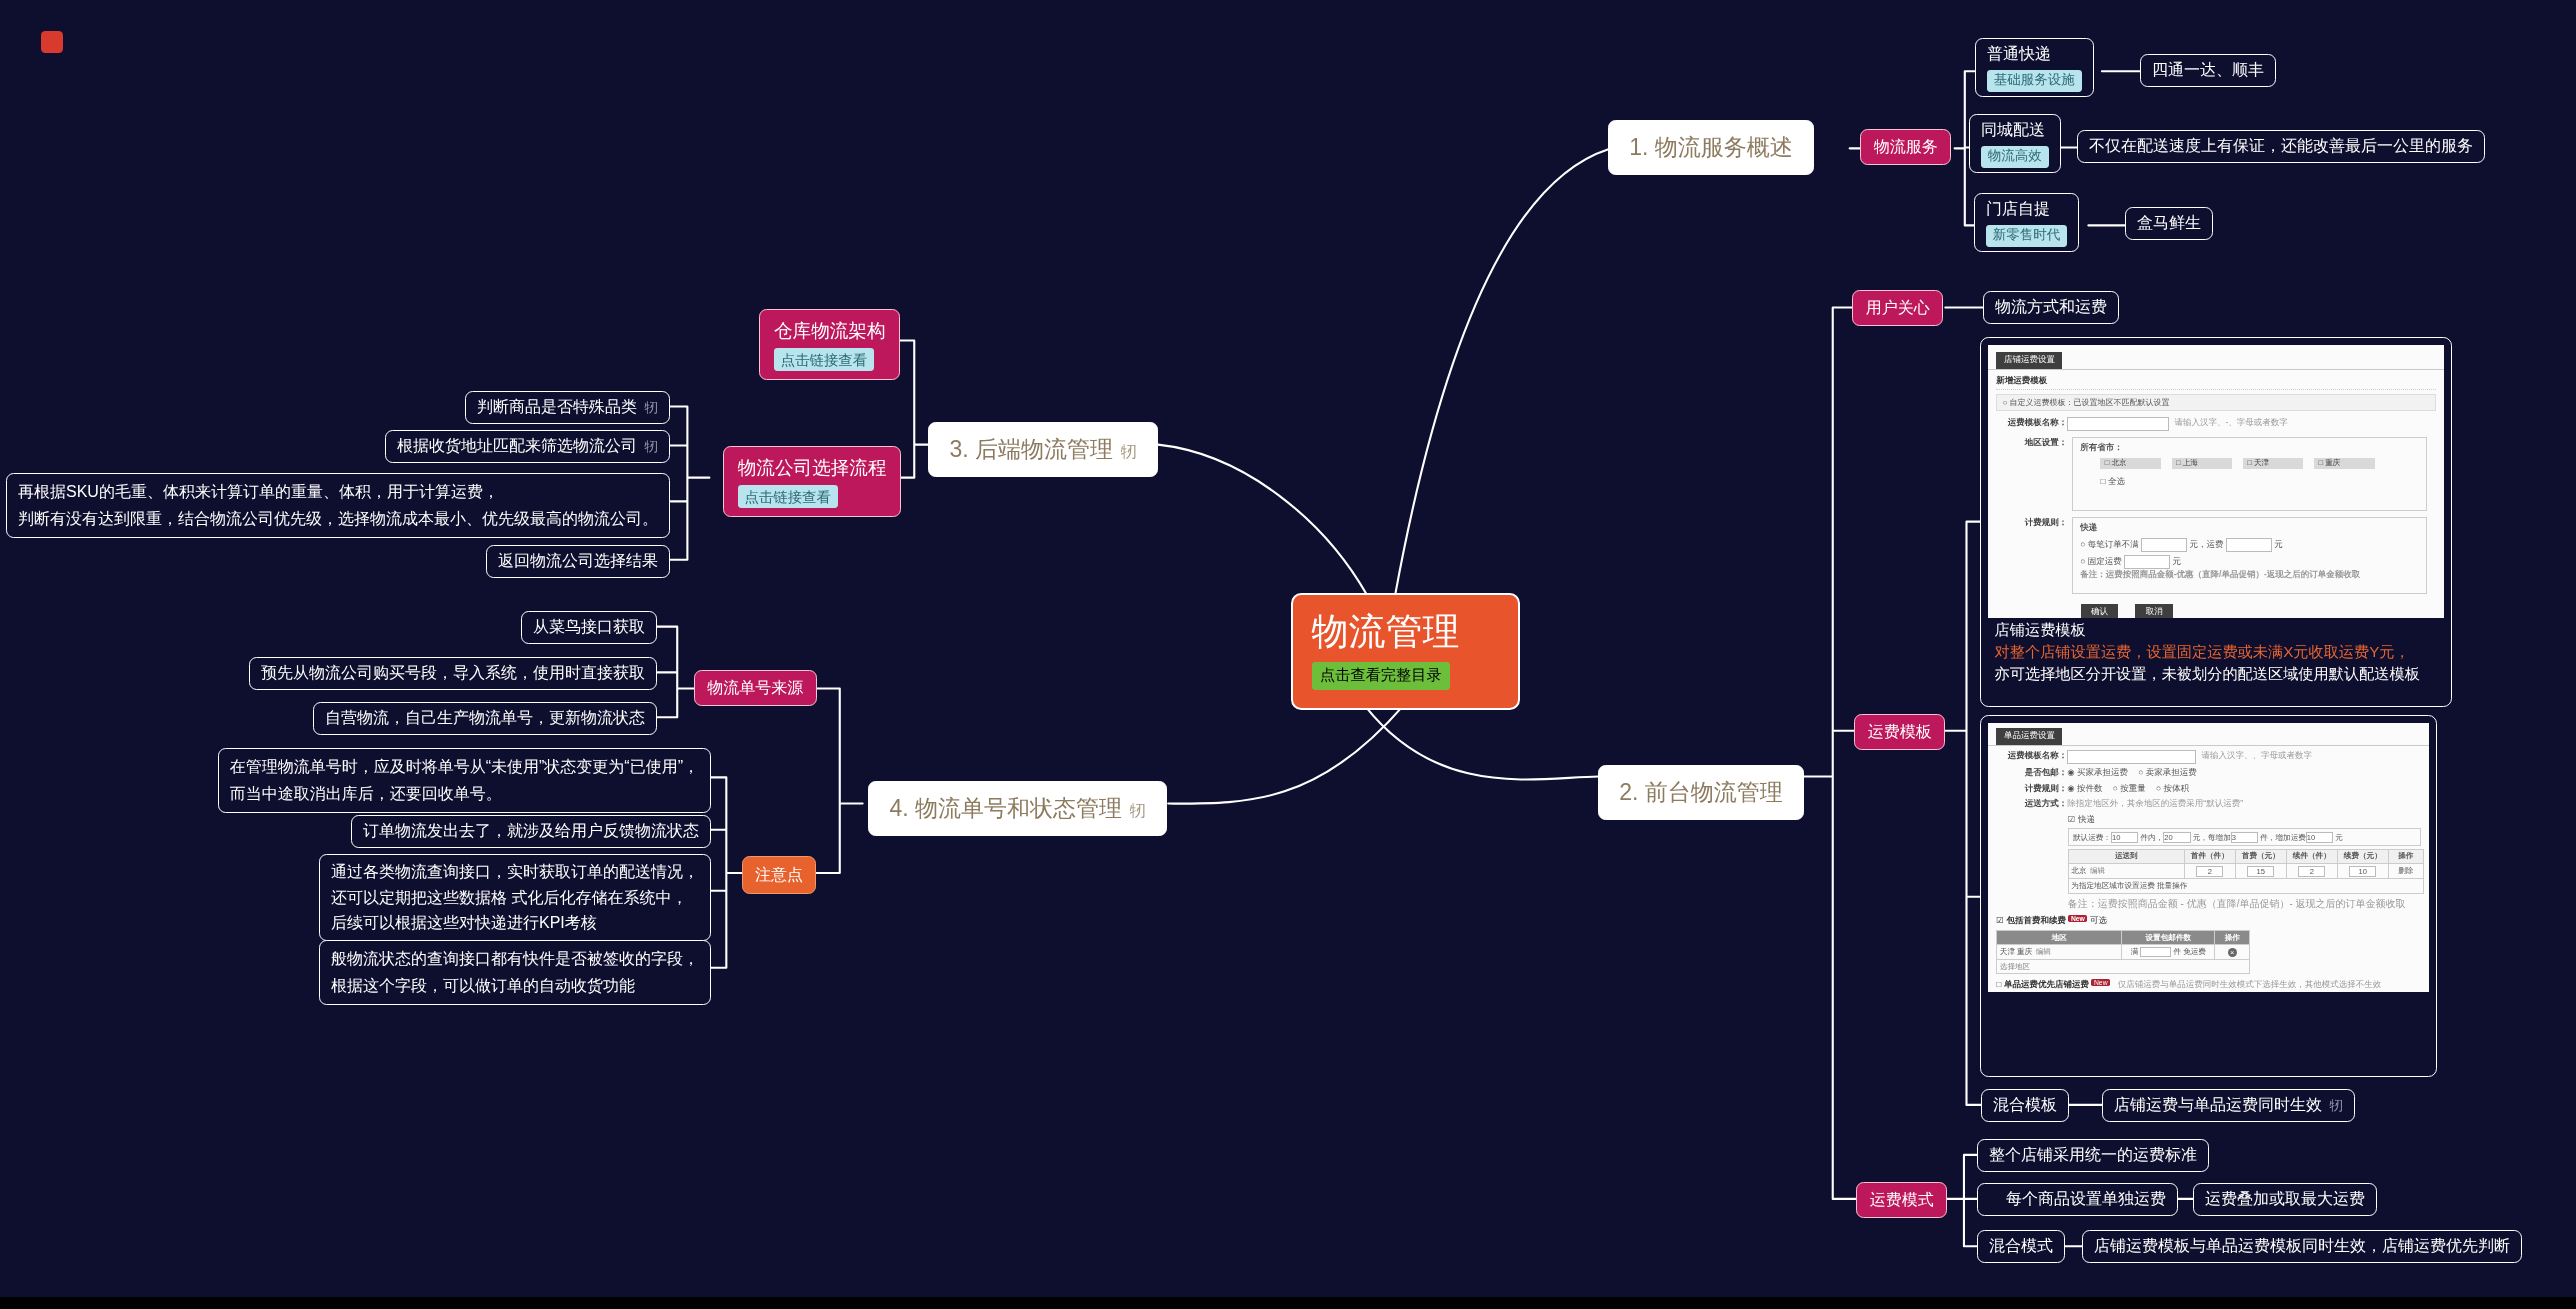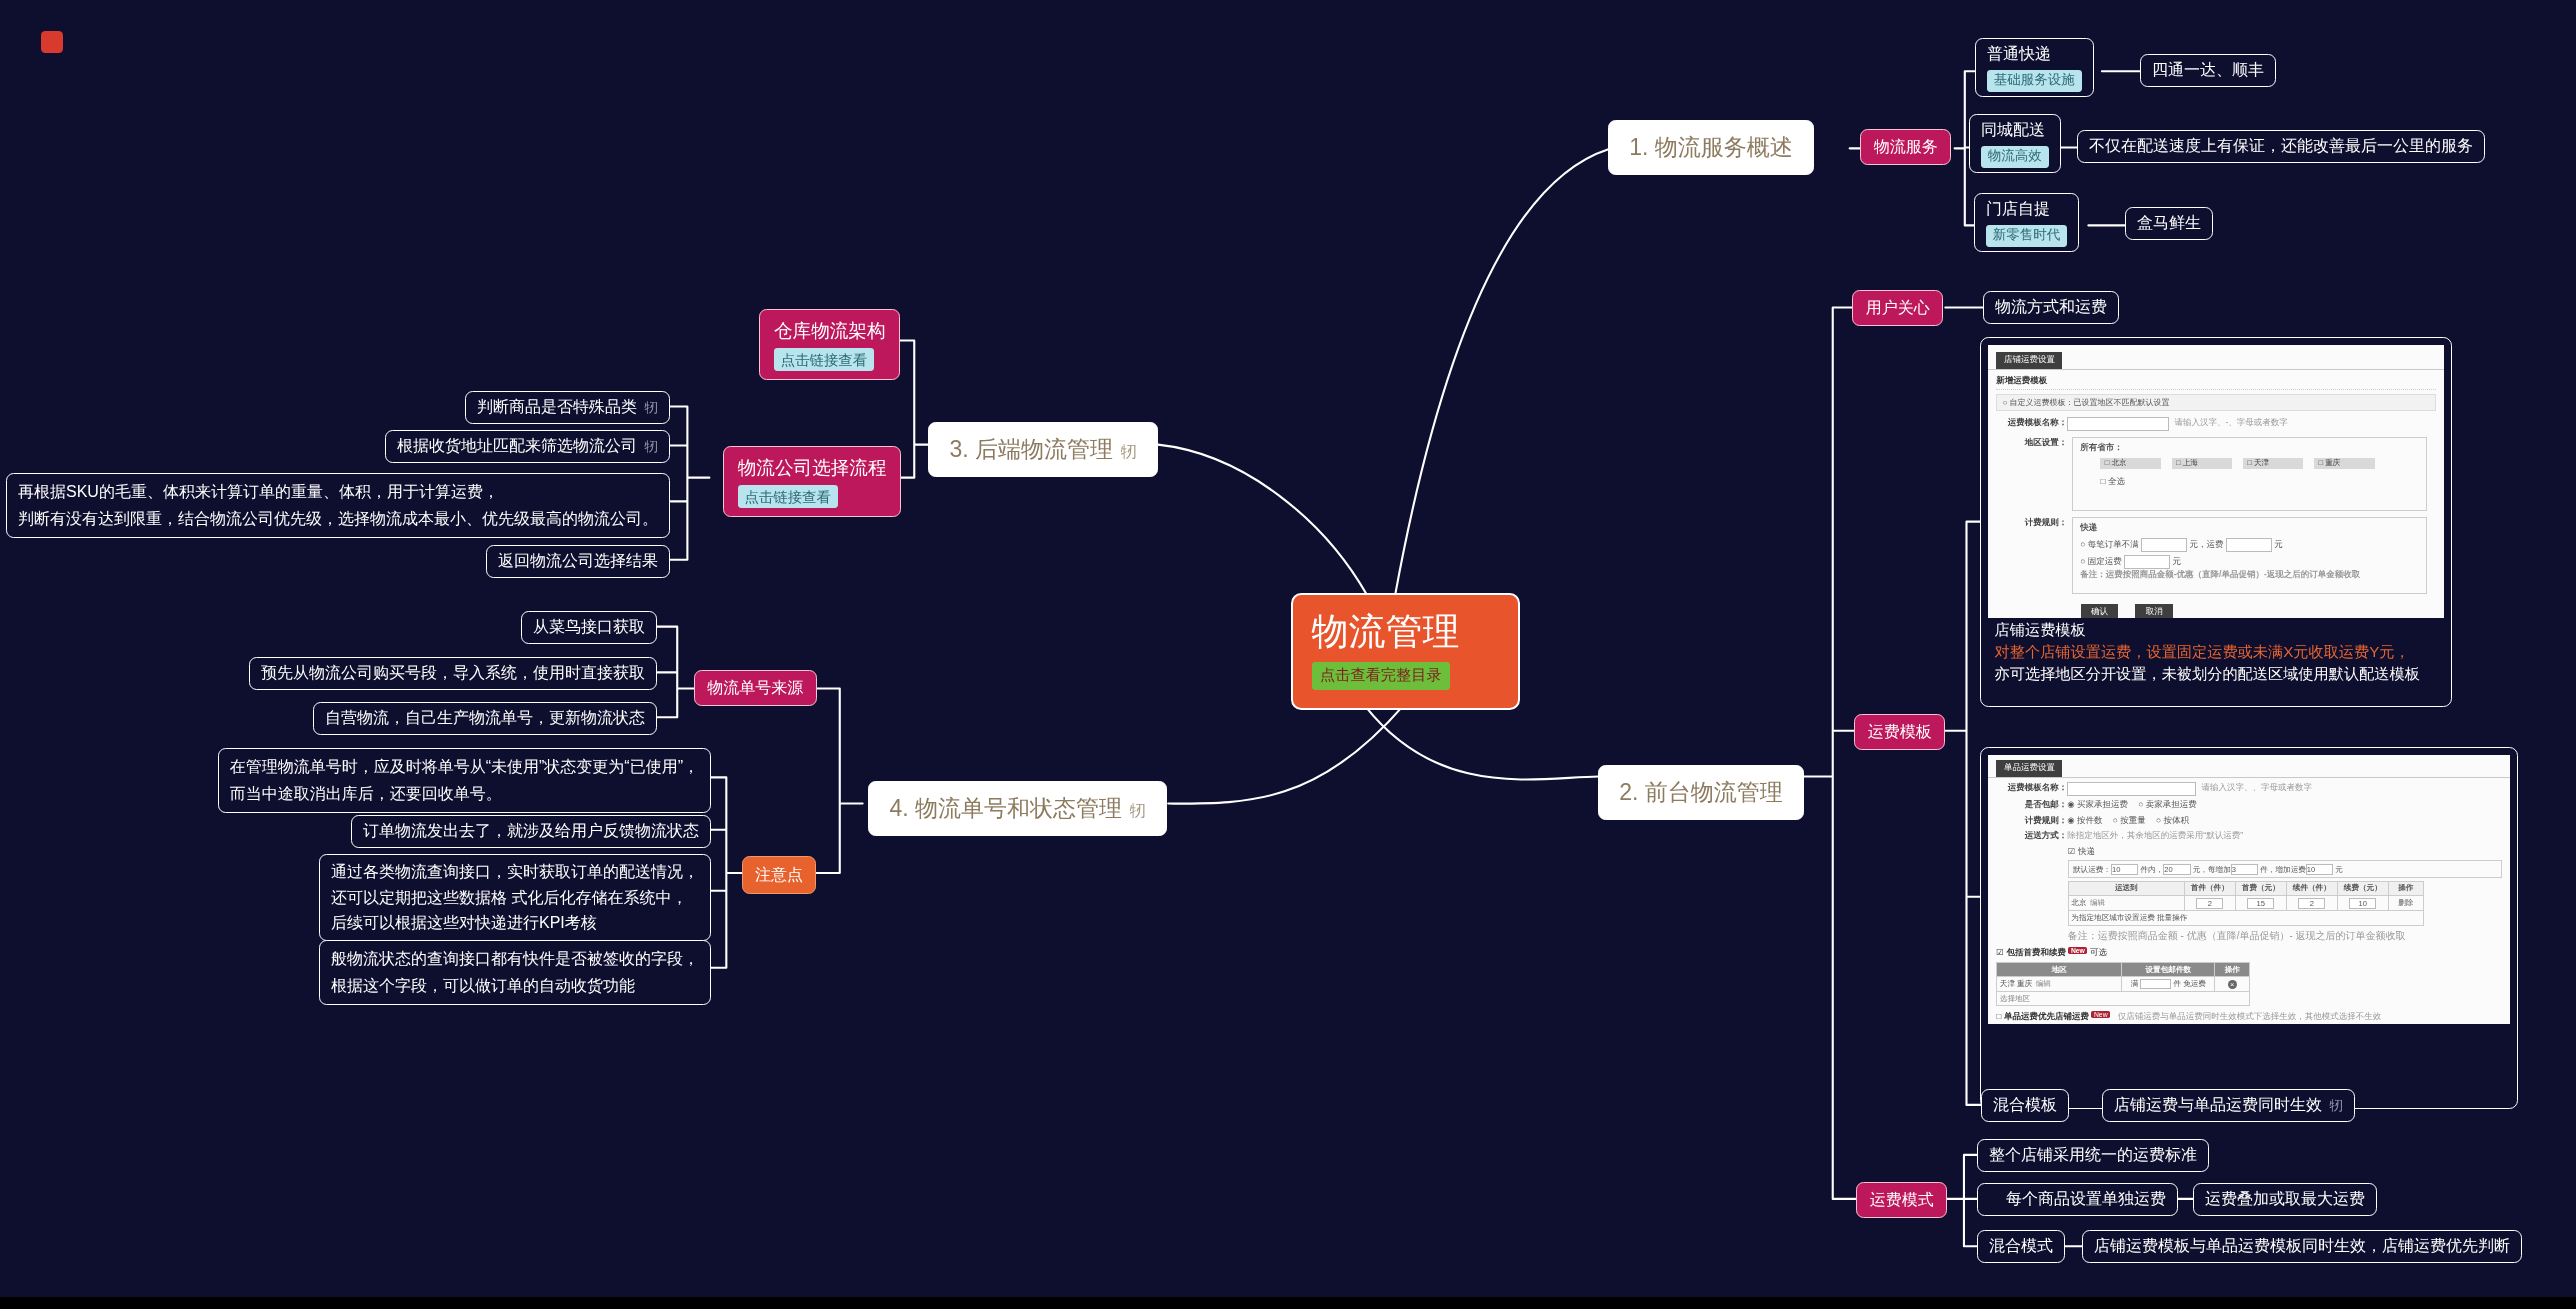--- a/index.html
+++ b/index.html
@@ -10,21 +10,21 @@
   .dark{background:#0e0e2f;border:1.7px solid #fff;color:#fff;font-size:16px;padding:4.2px 11px;}
   .white{background:#fff;border:1.7px solid #fff;color:#8d7b60;}
   .main{font-size:23px;padding:10.2px 20.3px;}
   .pink{background:#be185d;border:1.7px solid #f8c3d3;color:#fff;font-size:16px;padding:6px 12.7px;}
   .pinkbig{font-size:18.6px;padding:7.6px 13.5px;}
   .orangeN{background:#e8622e;border:1.7px solid #ef9a6d;color:#fff;font-size:16px;padding:6.8px 12px;}
   .center-node{position:absolute;background:#e8552d;border:2.5px solid #fff;border-radius:10.2px;color:#fff;}
   .center-title{font-size:37px;margin:12px 18.6px 5.1px 18.6px;}
   .badge{display:inline-block;border-radius:3.4px;}
   .cyan{background:#b8e4ee;color:#2d6a75;font-size:13.5px;padding:1.7px 6.8px;margin-top:4.2px;}
-  .green{background:#6cbe3b;color:#7f1d1d;font-size:15.2px;padding:3.4px 8.5px;margin:0 0 10.2px 18.6px;text-align:right;}
+  .green{background:#6cbe3b;color:#000000;font-size:15.2px;padding:3.4px 8.5px;margin:0 0 10.2px 18.6px;text-align:right;}
   .note-ic{color:#9b9bae;font-size:13.5px;margin-left:7.6px;}
   .white .note-ic{color:#a2947c;}
   .holder{position:absolute;box-sizing:border-box;background:#0e0e2f;border:1.7px solid #fff;border-radius:8.5px;padding:6.8px;}
   .shot{background:#fbfbfb;position:relative;overflow:hidden;color:#555;}
   .cap{padding:1.7px 6.8px 0 6.8px;line-height:22px;font-size:15.2px;color:#fff;white-space:nowrap;}
   .cap .o{color:#e8652f;}
   .logo{position:absolute;left:41px;top:30.5px;width:22px;height:22px;background:#d93a2e;border-radius:4.2px;}
   .bottombar{position:absolute;left:0;top:1297px;width:2576px;height:12.7px;background:#000;}
   
   .s-tab{display:inline-block;background:#3f3f3f;color:#fff;font-size:8.5px;padding:2.5px 7.6px;margin:6.8px 0 0 8.5px;}
@@ -166,21 +166,21 @@
       <div>店铺运费模板</div>
       <div class="o">对整个店铺设置运费，设置固定运费或未满X元收取运费Y元，</div>
       <div>亦可选择地区分开设置，未被划分的配送区域使用默认配送模板</div>
     </div>
   </div>
 
   <div class="node pink" style="left:1854px;top:714px;">
     <span>运费模板</span>
   </div>
 
-  <div class="holder" style="left:1980px;top:747px;width:538px;height:362px;">
+  <div class="holder" style="left:1980px;top:715px;width:457px;height:362px;">
     <div class="shot" style="height:269px;">
       <div>
         <span class="s-tab" style="margin-top:5.1px;">单品运费设置</span>
       </div>
       <div class="s-hr"></div>
       <div class="s-row" style="margin-top:4.2px;">
         <span class="s-lab">运费模板名称：</span>
         <span class="s-input" style="width:127px;"></span>
         <span class="s-hint">请输入汉字、、字母或者数字</span>
       </div>

